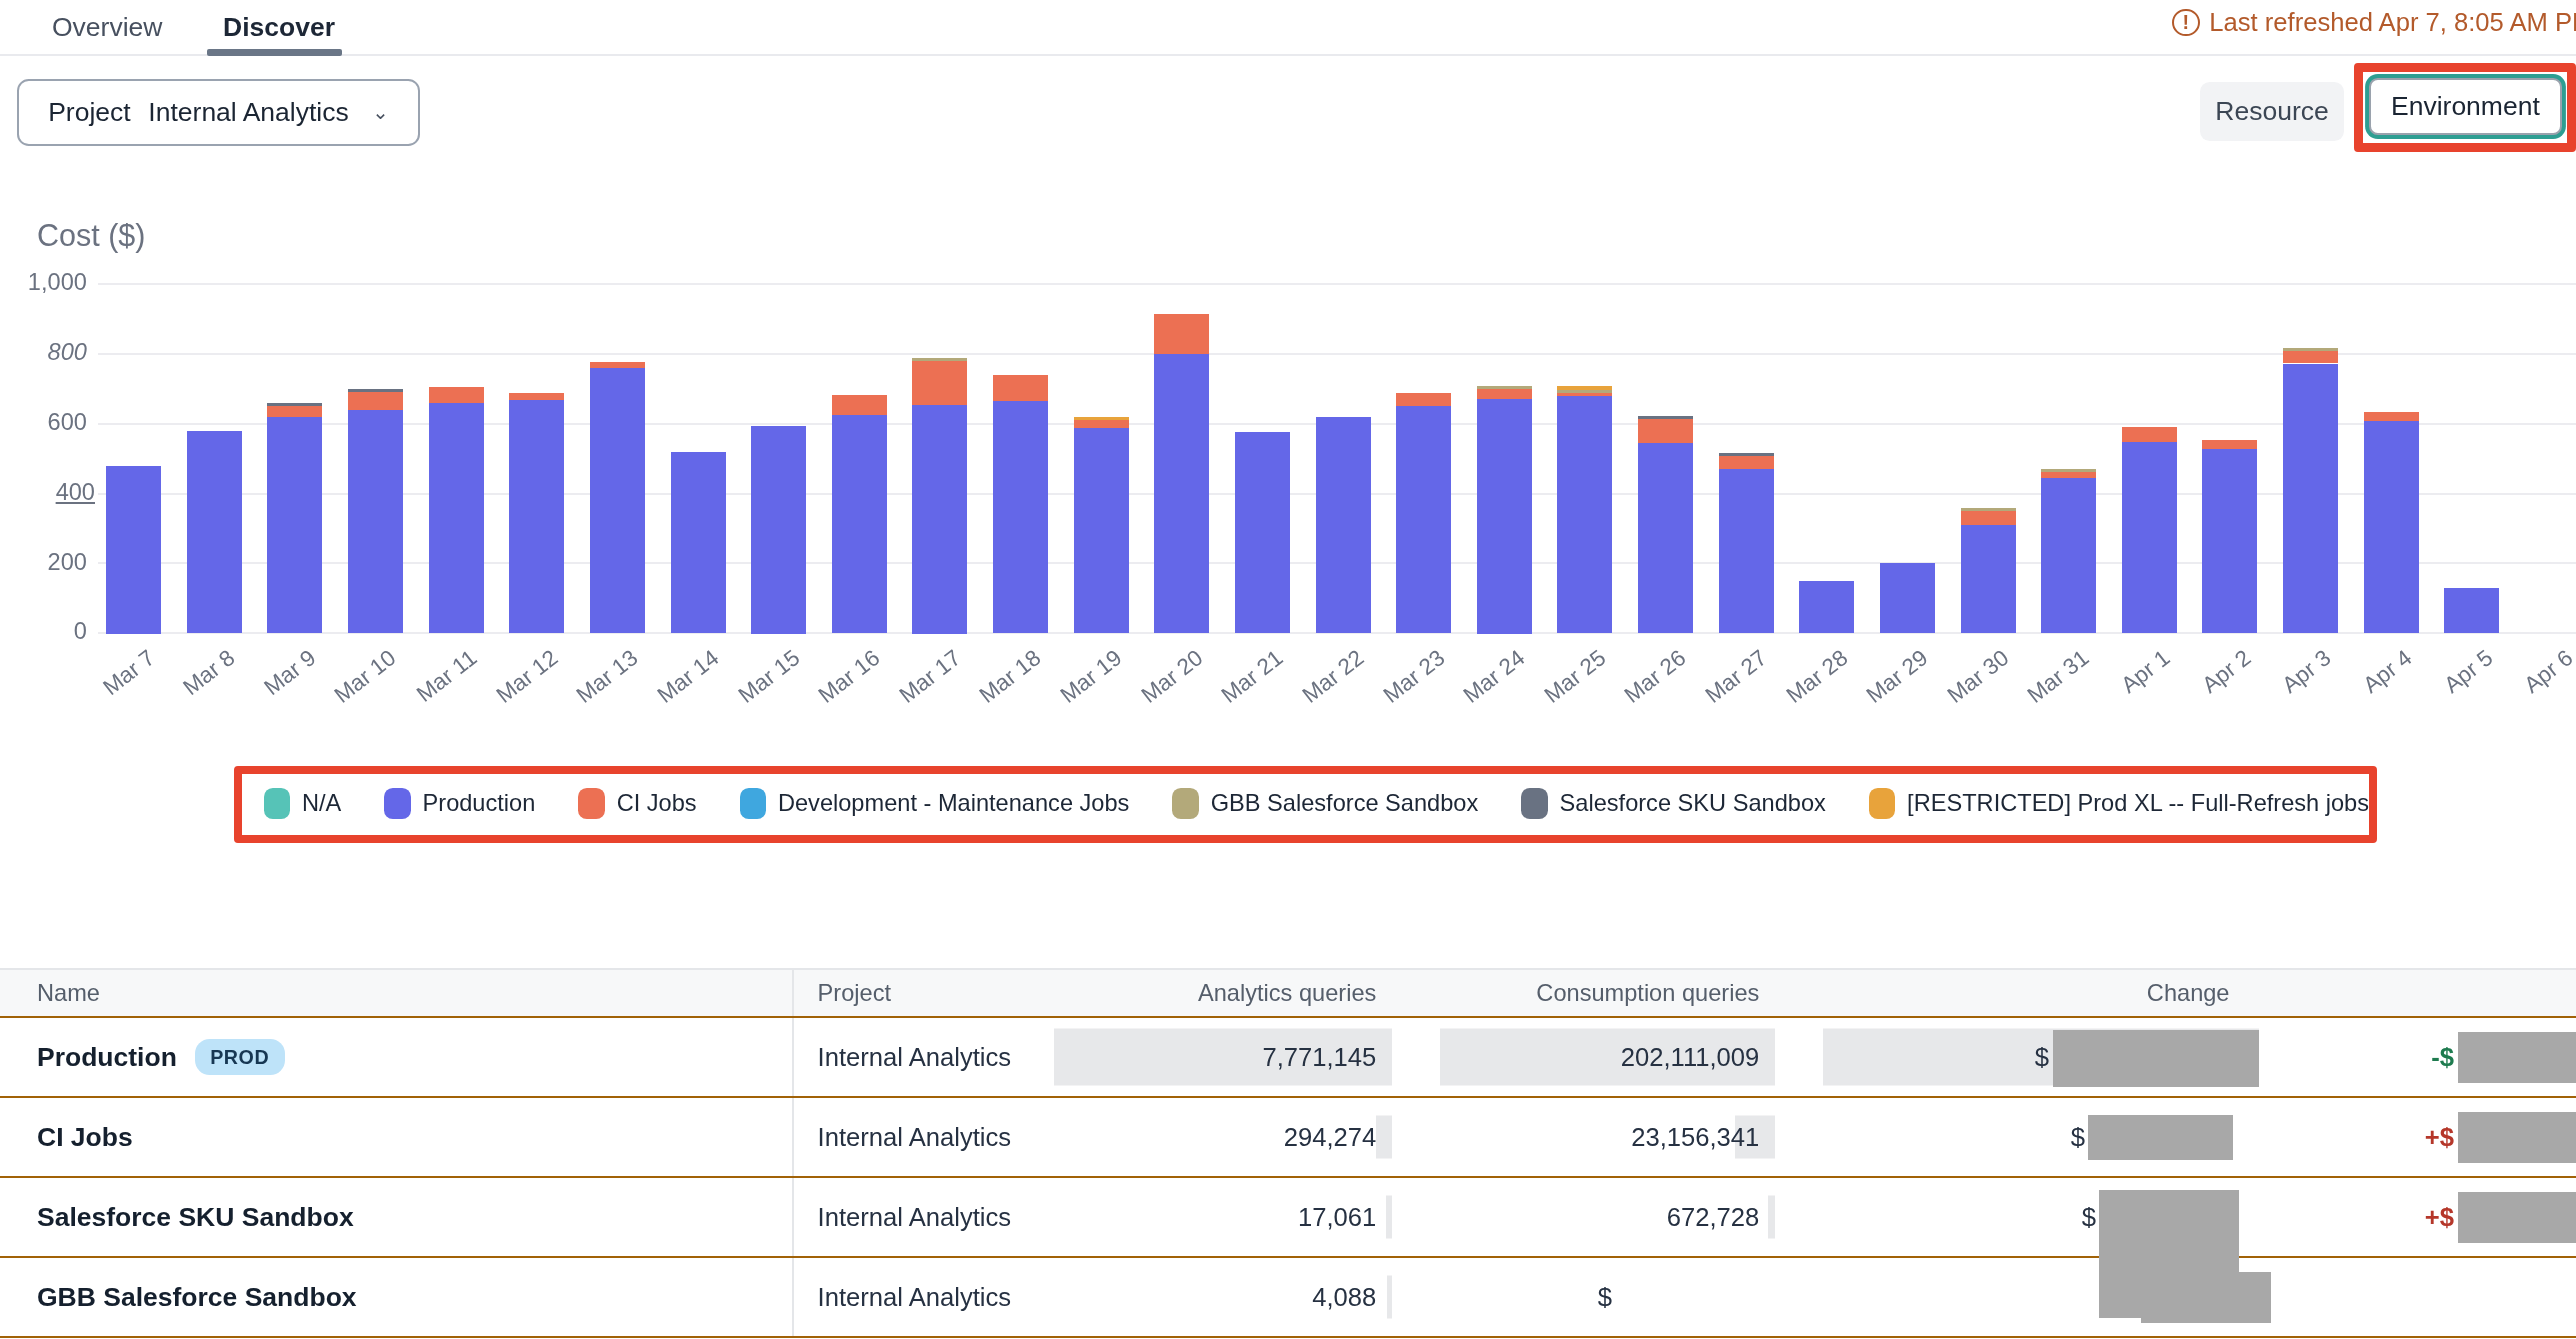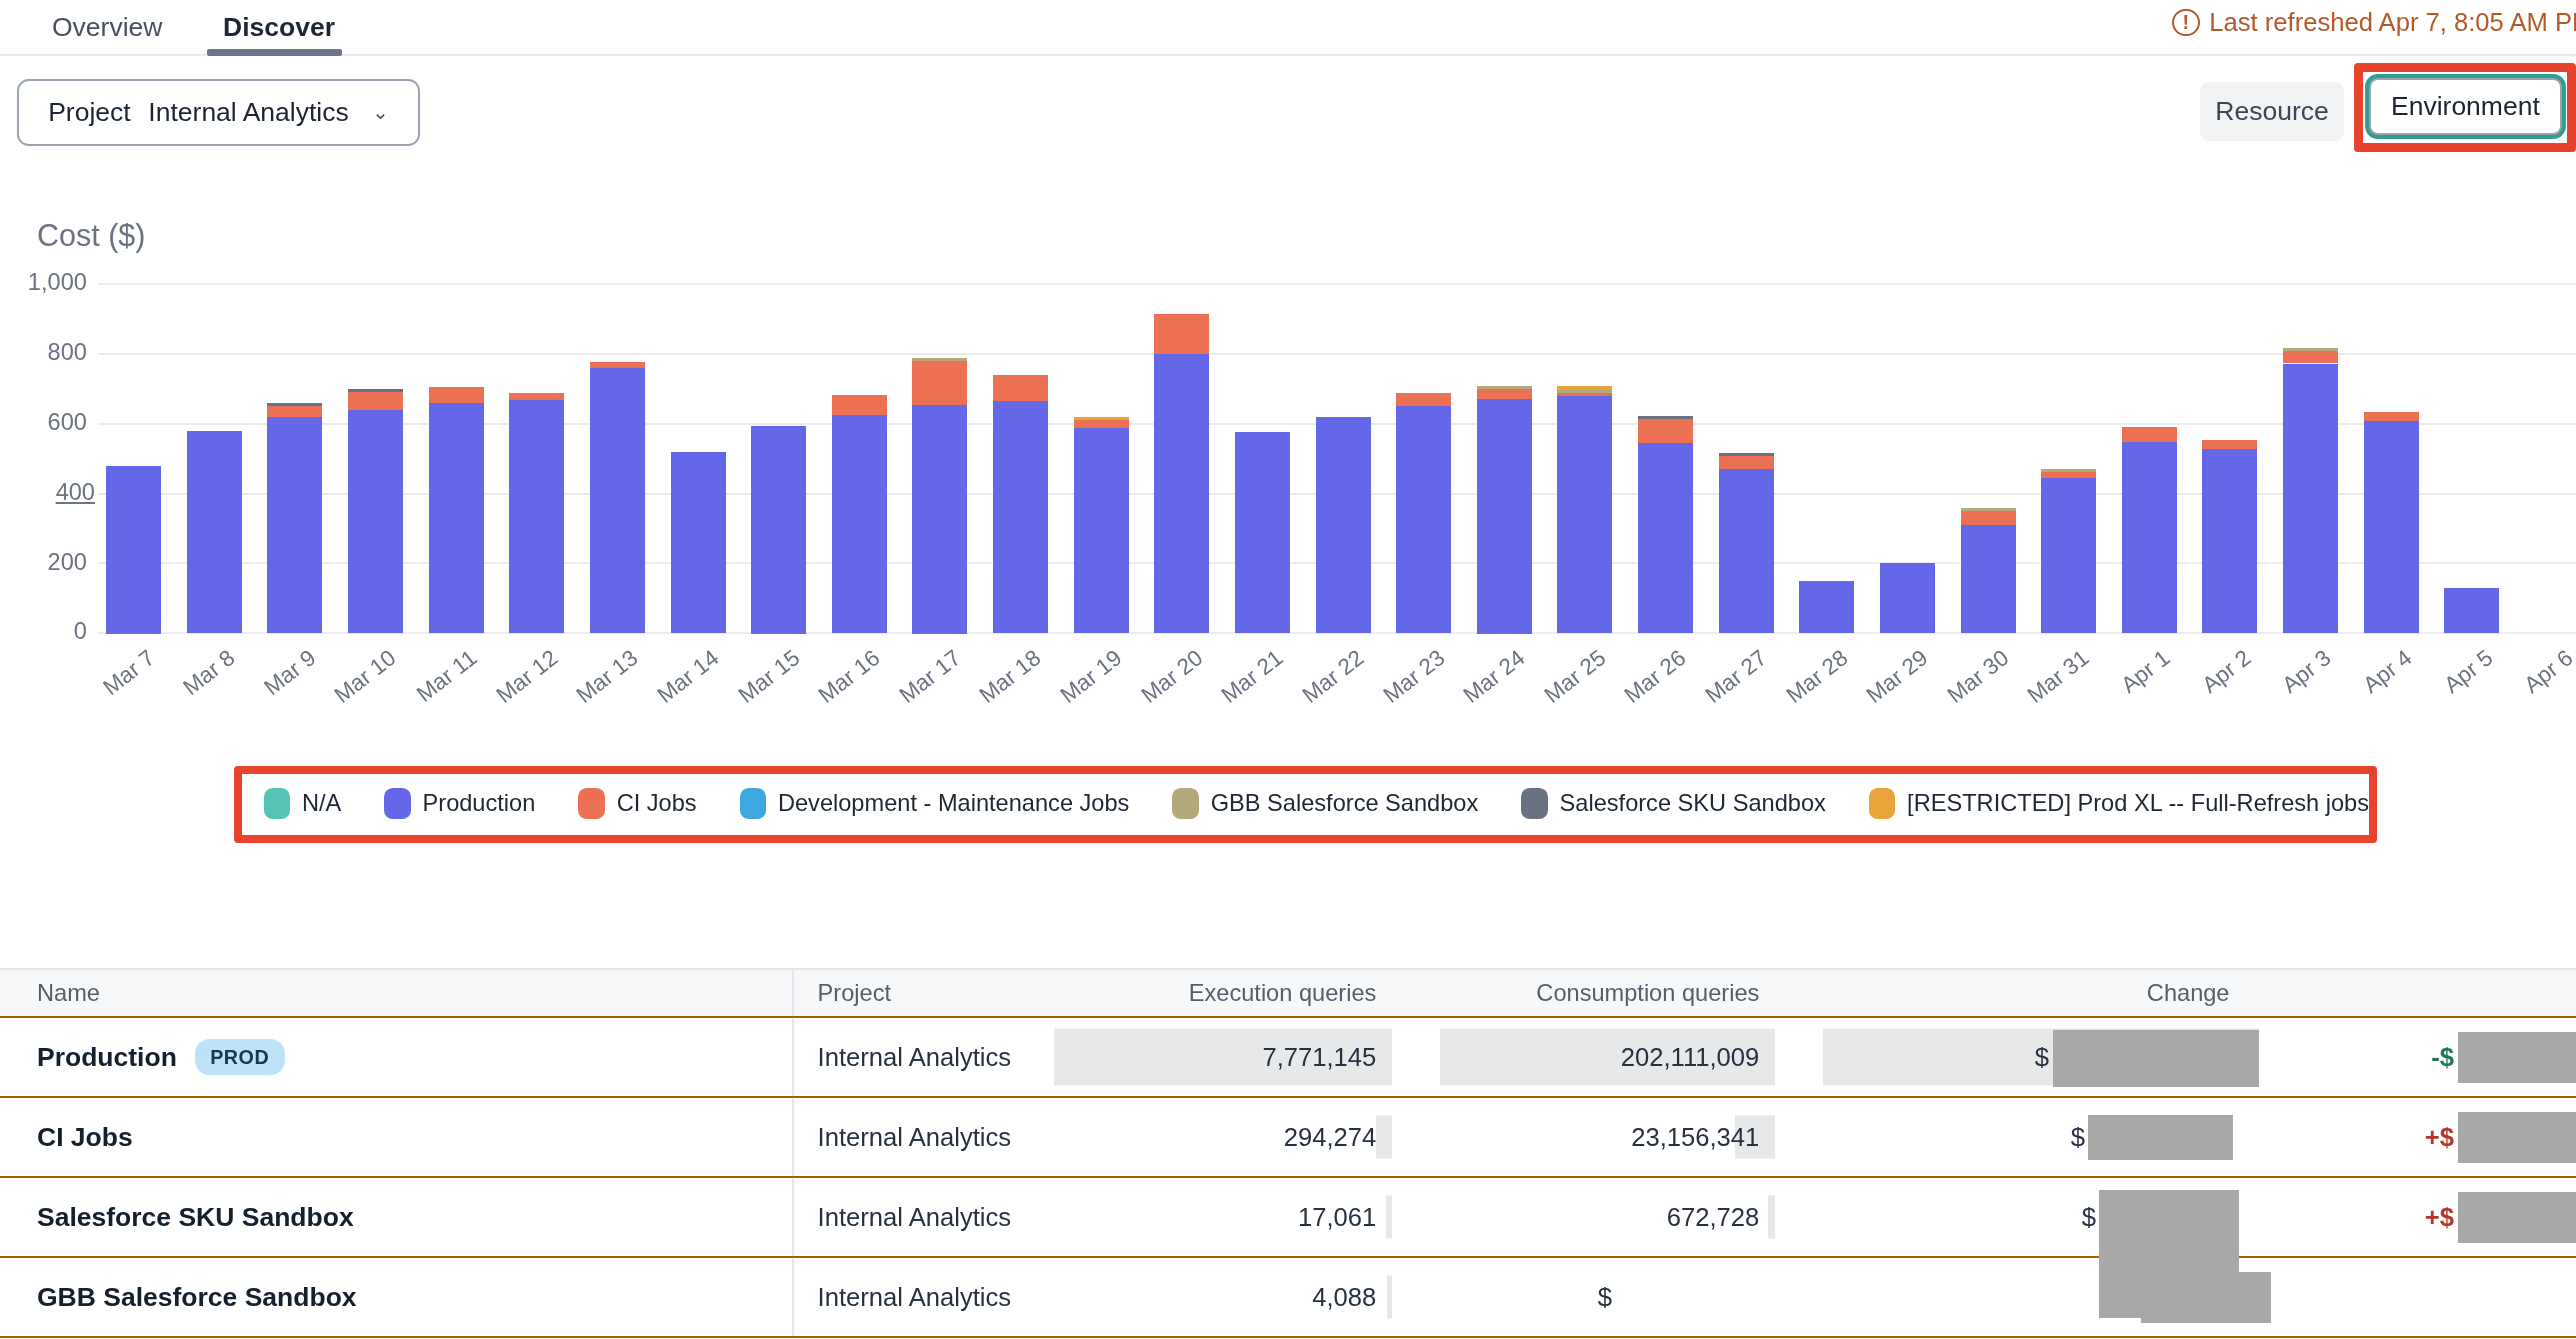--- a/index.html
+++ b/index.html
@@ -119,21 +119,21 @@
   <div id="chart-layer">
       <div class="gridline" style="left: 98px; top: 632px; width: 2478px;"></div>
       <div class="ytick" style="left: 7.9px; top: 618px;">0</div>
       <div class="gridline" style="left: 98px; top: 562px; width: 2478px;"></div>
       <div class="ytick" style="left: 7.9px; top: 549px;">200</div>
       <div class="gridline" style="left: 98px; top: 493px; width: 2478px;"></div>
       <div class="ytick" style="left: 16px; top: 479px; text-decoration: underline;">400</div>
       <div class="gridline" style="left: 98px; top: 423px; width: 2478px;"></div>
       <div class="ytick" style="left: 7.9px; top: 409px;">600</div>
       <div class="gridline" style="left: 98px; top: 353px; width: 2478px;"></div>
-      <div class="ytick" style="left: 7.9px; top: 339px;">800</div>
+      <div class="ytick" style="left: 7.9px; top: 339px; font-style: italic;">800</div>
       <div class="gridline" style="left: 98px; top: 283px; width: 2478px;"></div>
       <div class="ytick" style="left: 7.9px; top: 269px;">1,000</div>
       <div class="bar-seg" style="left: 106px; top: 466px; width: 55px; height: 168px; background: rgb(100, 103, 232);"></div>
       <div class="xtick" style="left: 144px; top: 645px;">Mar 7</div>
       <div class="bar-seg" style="left: 187px; top: 431px; width: 55px; height: 202px; background: rgb(100, 103, 232);"></div>
       <div class="xtick" style="left: 224px; top: 645px;">Mar 8</div>
       <div class="bar-seg" style="left: 267px; top: 417px; width: 55px; height: 216px; background: rgb(100, 103, 232);"></div>
       <div class="bar-seg" style="left: 267px; top: 406px; width: 55px; height: 10.5px; background: rgb(236, 112, 83);"></div>
       <div class="bar-seg" style="left: 267px; top: 403px; width: 55px; height: 2.9px; background: rgb(105, 114, 130);"></div>
       <div class="xtick" style="left: 305px; top: 645px;">Mar 9</div>
@@ -256,21 +256,21 @@
           <span class="legend-label">[RESTRICTED] Prod XL -- Full-Refresh jobs</span>
         </div>
       </div>
   </div>
 
 
   <div class="table">
     <div class="trow thead">
       <div class="cell name">Name</div>
       <div class="cell project">Project</div>
-      <div class="cell num">Execution queries</div>
+      <div class="cell num">Analytics queries</div>
       <div class="cell num">Consumption queries</div>
       <div class="cell change-h">Change</div>
     </div>
     <div id="table-body">
         <div class="trow tbody-row">
           <div class="cell name">
             <span class="rowname">Production</span>
             <span class="badge">PROD</span>
           </div>
           <div class="cell project">

